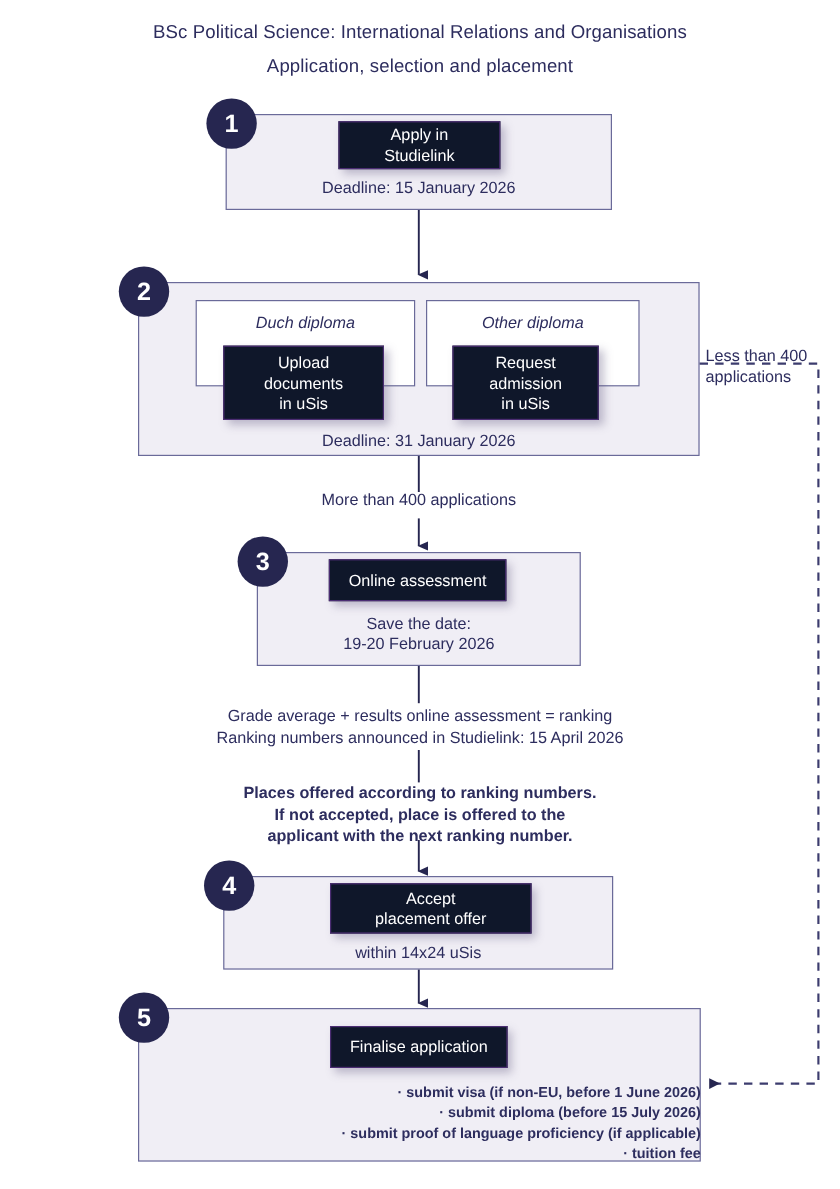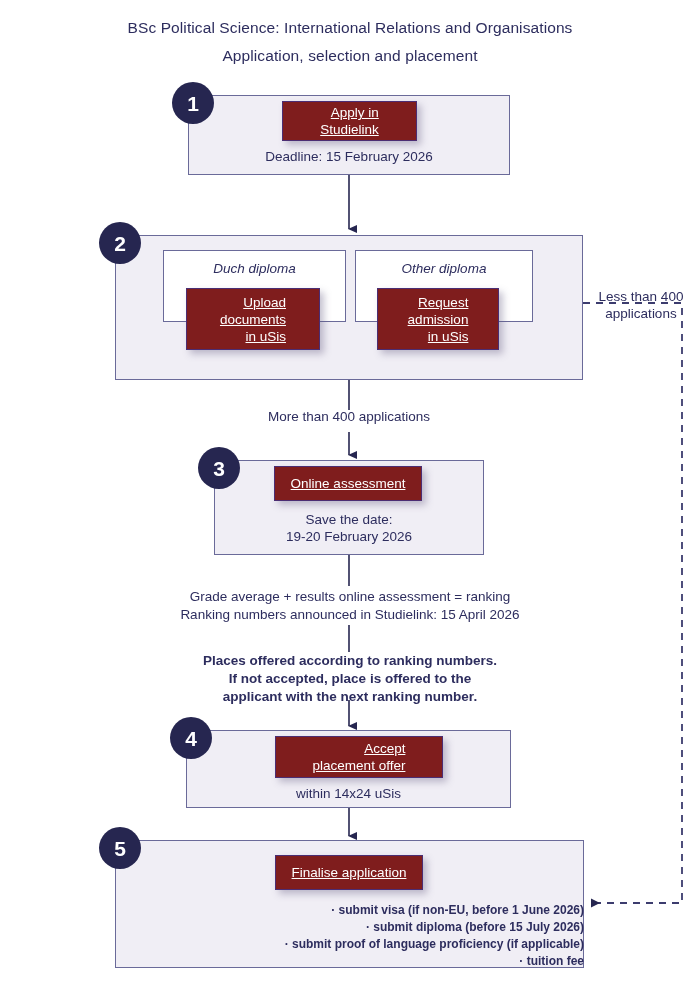--- a/index.html
+++ b/index.html
@@ -54,33 +54,32 @@
     font-weight: bold;
     display: flex;
     align-items: center;
     justify-content: center;
     z-index: 6;
     line-height: 1;
   }
   
   .pbtn {
     position: absolute;
-    background: #7f1d1d;
+    background: #0f172a;
     border: 1.5px solid #4b2d73;
     color: #ffffff;
     font-size: 13.5px;
     line-height: 17px;
-    text-align: right;
+    text-align: center;
     display: flex;
     align-items: center;
     justify-content: center;
     box-sizing: border-box;
     box-shadow: 4px 4px 7px rgba(90, 80, 120, 0.35);
     z-index: 5;
-    text-decoration: underline;
   }
   
   .wbox {
     position: absolute;
     background: #ffffff;
     border: 1.2px solid #6a6a99;
     box-sizing: border-box;
     z-index: 2;
   }
   .wbox-label {
@@ -130,21 +129,21 @@
     width: 700px; height: 991px;
     pointer-events: none;
     z-index: 1;
   }
   
   #right-label {
     position: absolute;
     right: 6px;
     top: 288px;
     width: 106px;
-    text-align: center;
+    text-align: left;
     font-size: 13.5px;
     line-height: 17px;
     color: #2d2d5e;
     white-space: pre-line;
   }
 </style>
 </head>
 <body>
 
 <div id="canvas">
@@ -176,39 +175,40 @@
 
     <line x1="349" y1="808" x2="349" y2="836" stroke="#262650" stroke-width="1.6" marker-end="url(#arrowDown)"></line>
 
     <path d="M583,303 L682,303 L682,903 L592,903" stroke="#3c3c6e" stroke-width="1.8" fill="none" stroke-dasharray="7,6" marker-end="url(#arrowLeft)"></path>
   </svg>
 
   <div class="panel" style="left:188px; top:95px; width:322px; height:80px;"></div>
   <div class="step-circle" style="left:172px; top:82px;">1</div>
   <div class="pbtn" style="left:282px; top:101px; width:135px; height:40px; white-space:pre-line;">Apply in
 Studielink</div>
-  <div class="cap" style="left:188px; top:148px; width:322px;">Deadline: 15 February 2026</div>
+  <div class="cap" style="left:188px; top:148px; width:322px;">Deadline: 15 January 2026</div>
 
   <div class="panel" style="left:115px; top:235px; width:468px; height:145px;"></div>
   <div class="step-circle" style="left:99px; top:222px;">2</div>
 
   <div class="wbox" style="left:163px; top:250px; width:183px; height:72px;">
     <div class="wbox-label">Duch diploma</div>
   </div>
   <div class="pbtn" style="left:186px; top:288px; width:134px; height:62px; white-space:pre-line;">Upload
 documents
 in uSis</div>
 
   <div class="wbox" style="left:355px; top:250px; width:178px; height:72px;">
     <div class="wbox-label">Other diploma</div>
   </div>
   <div class="pbtn" style="left:377px; top:288px; width:122px; height:62px; white-space:pre-line;">Request
 admission
 in uSis</div>
 
+  <div class="cap" style="left:115px; top:359px; width:468px;">Deadline: 31 January 2026</div>
 
   <div id="right-label">Less than 400
 applications</div>
 
   <div class="ftext" style="left:199px; top:408px; width:300px;">More than 400 applications</div>
 
   <div class="panel" style="left:214px; top:460px; width:270px; height:95px;"></div>
   <div class="step-circle" style="left:198px; top:447px;">3</div>
   <div class="pbtn" style="left:274px; top:466px; width:148px; height:35px;">Online assessment</div>
   <div class="cap" style="left:214px; top:511px; width:270px; white-space:pre-line;">Save the date:

